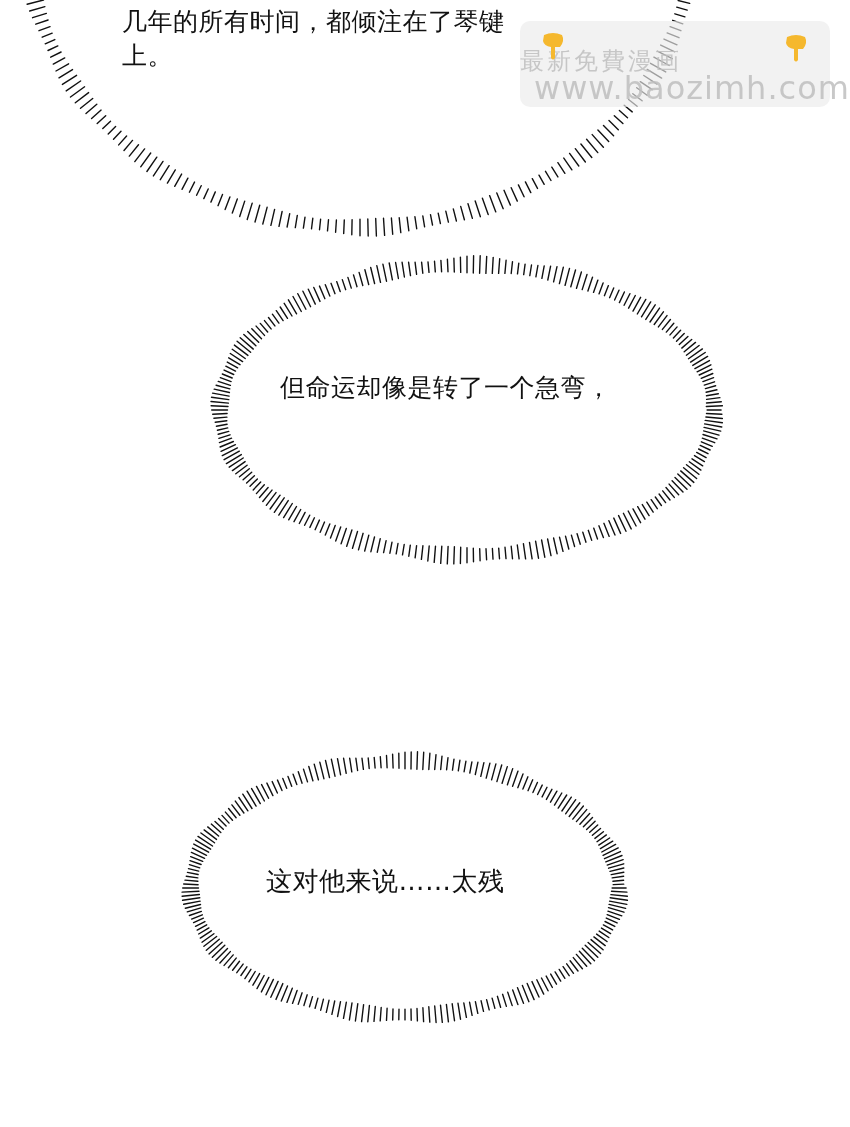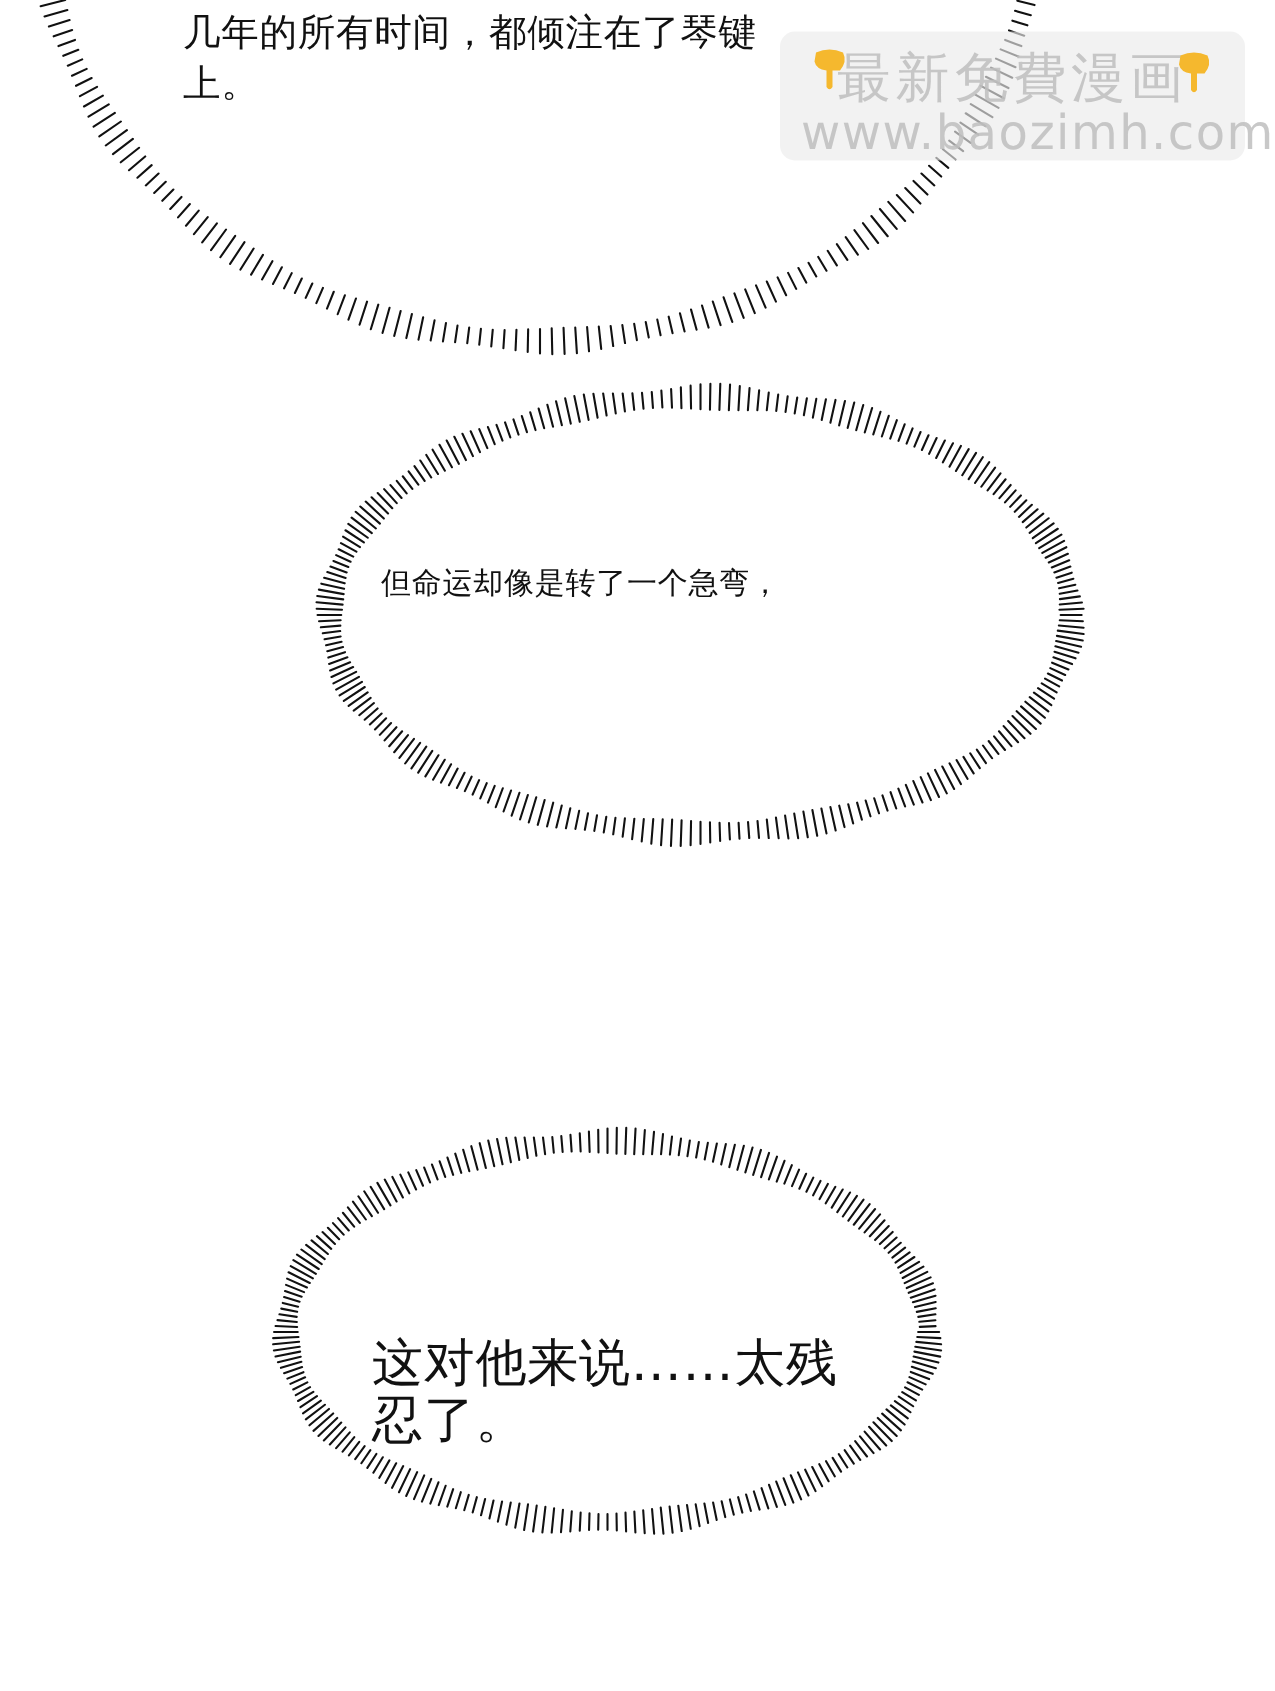--- a/index.html
+++ b/index.html
@@ -1,26 +1,26 @@
 <!DOCTYPE html>
 <html><head>
 <meta charset="utf-8">
 <style>
   html, body { margin: 0; padding: 0; background: #ffffff; }
   body { width: 850px; height: 1127px; position: relative; overflow: hidden; font-family: "DejaVu Sans", "Liberation Sans", sans-serif; }
   svg.bubbles { position: absolute; left: 0; top: 0; width: 850px; height: 1127px; }
   .text-block { position: absolute; color: #111111; font-size: 25px; line-height: 34px; letter-spacing: 0.5px; white-space: nowrap; }
   .text-block div { height: 34px; }
   #t1 { left: 122px; top: 5px; }
-  #t2 { left: 254px; top: 370px; font-size: 20px; line-height: 36px; }
+  #t2 { left: 280px; top: 370px; font-size: 25px; line-height: 36px; }
   #t2 div { height: 36px; }
-  #t3 { left: 248px; top: 862px; font-size: 34px; line-height: 38px; margin-top: 28px; }
+  #t3 { left: 266px; top: 862px; font-size: 26px; line-height: 38px; }
   #t3 div { height: 38px; }
   .watermark { position: absolute; left: 520px; top: 21px; width: 310px; height: 86px; background: rgba(235,235,235,0.65); border-radius: 10px; }
-  .wm-line1 { position: absolute; left: 0; top: 7px; width: 310px; text-align: center; font-size: 36px; color: rgba(190,190,190,0.85); letter-spacing: 3px; }
+  .wm-line1 { position: absolute; left: 0; top: 24px; width: 310px; font-size: 24px; color: rgba(190,190,190,0.85); letter-spacing: 3px; }
   .wm-line2 { position: absolute; left: 0; top: 48px; width: 310px; text-align: center; font-size: 32px; color: rgba(190,190,190,0.85); letter-spacing: 1px; margin-left: 14px; }
   .hand { position: absolute; width: 26px; height: 30px; }
   .hand-left { left: 20px; top: 10px; }
   .hand-right { left: 263px; top: 12px; }
 </style>
 </head>
 <body>
 
 <svg class="bubbles" viewBox="0 0 850 1127" xmlns="http://www.w3.org/2000/svg">
   <g id="bubble-g-0">
@@ -38,21 +38,20 @@
   <div>几年的所有时间，都倾注在了琴键</div>
   <div>上。</div>
 </div>
 
 <div class="text-block" id="t2">
   <div>但命运却像是转了一个急弯，</div>
 </div>
 
 <div class="text-block" id="t3">
   <div>这对他来说……太残</div>
-  <div>忍了。</div>
 </div>
 
 <div class="watermark">
   <div class="wm-line1">最新免費漫画</div>
   <div class="wm-line2">www.baozimh.com</div>
   <svg class="hand hand-left" viewBox="0 0 26 30">
     <path d="M4 4 Q13 0 22 4 Q25 10 20 16 L15 16 L15 27 Q13 30 11 27 L11 16 Q4 15 3 10 Z" fill="#f5b82e"></path>
   </svg>
   <svg class="hand hand-right" viewBox="0 0 26 30">
     <path d="M4 4 Q13 0 22 4 Q25 10 20 16 L15 16 L15 27 Q13 30 11 27 L11 16 Q4 15 3 10 Z" fill="#f5b82e"></path>

